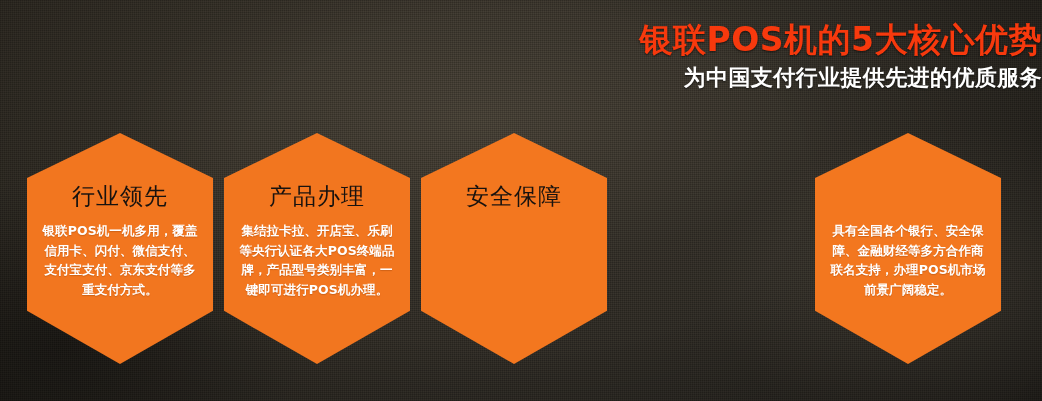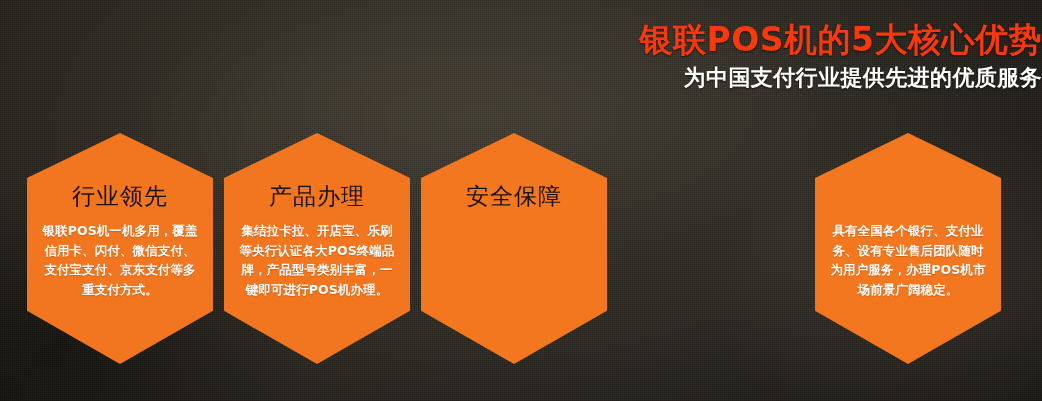--- a/index.html
+++ b/index.html
@@ -151,17 +151,17 @@
       <div class="hex-title">行业领先</div>
       <div class="hex-body">银联POS机一机多用，覆盖信用卡、闪付、微信支付、支付宝支付、京东支付等多重支付方式。</div>
     </div>
 
     <div class="hex hex-3">
       <div class="hex-title">安全保障</div>
     </div>
 
 
     <div class="hex hex-5">
-      <div class="hex-body">具有全国各个银行、支付业务、设有专业售后团队随时为用户服务，办理POS机市场前景广阔稳定。</div>
+      <div class="hex-body">具有全国各个银行、安全保障、金融财经等多方合作商联名支持，办理POS机市场前景广阔稳定。</div>
     </div>
 
   </div>
 </div>
 
 </body></html>

